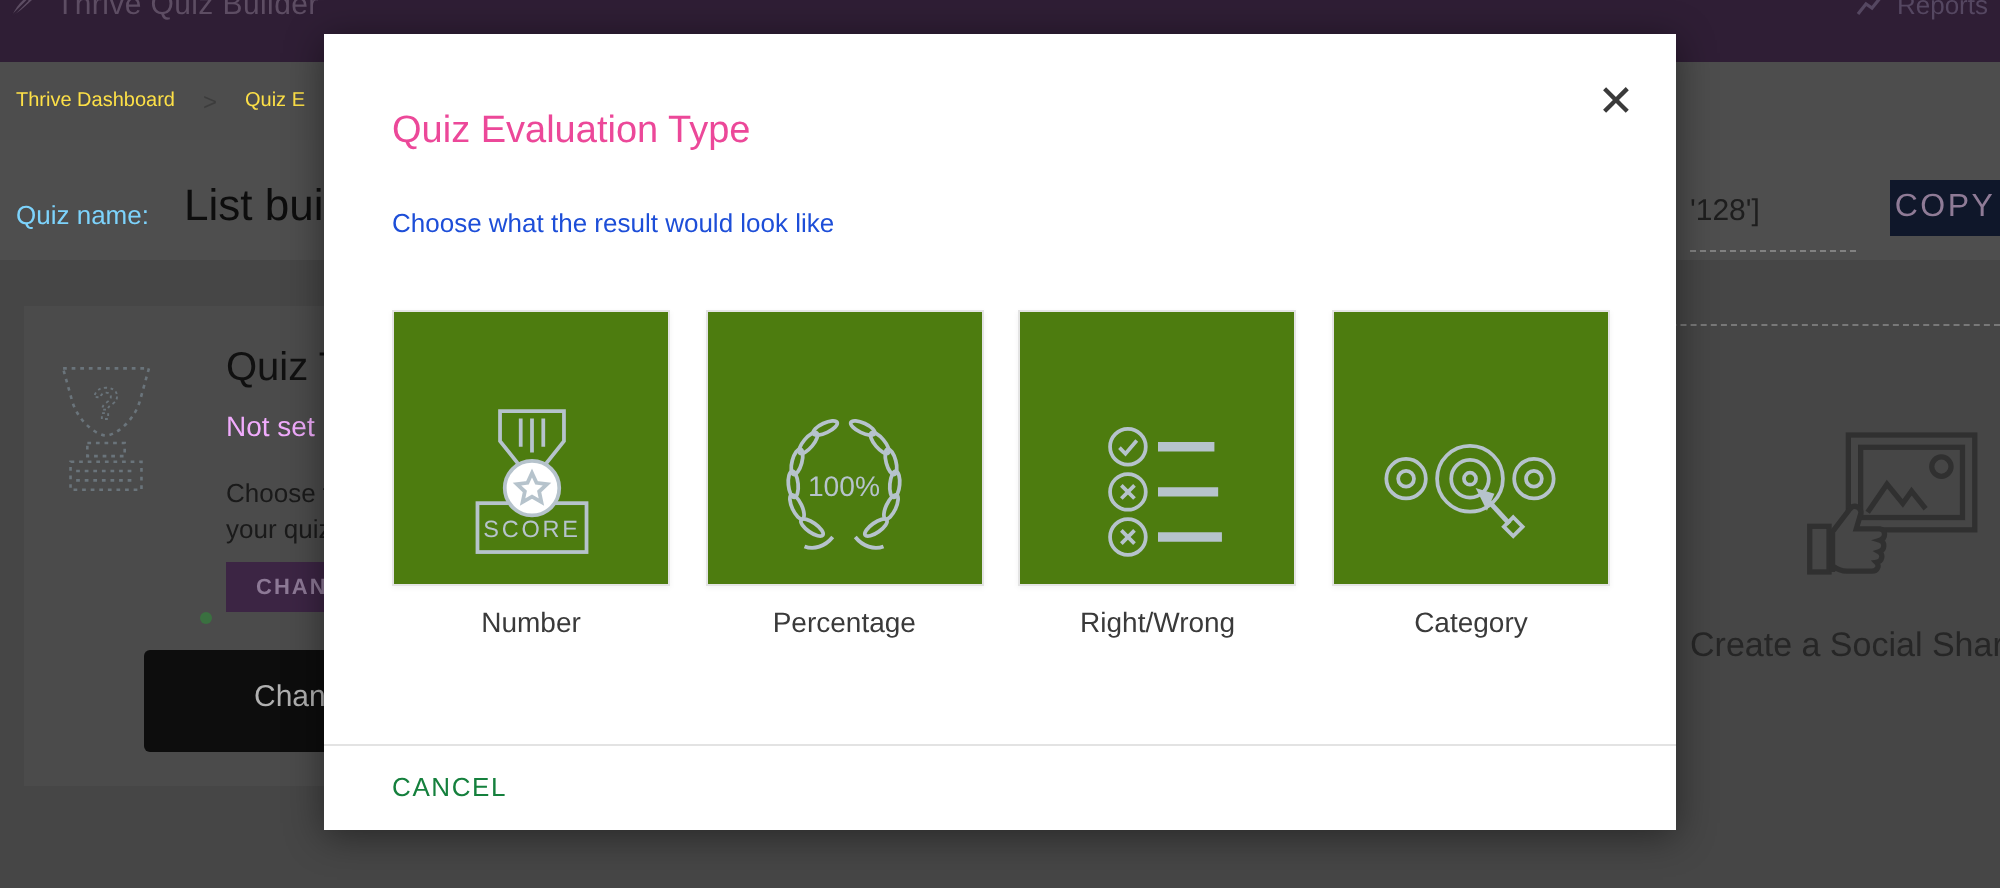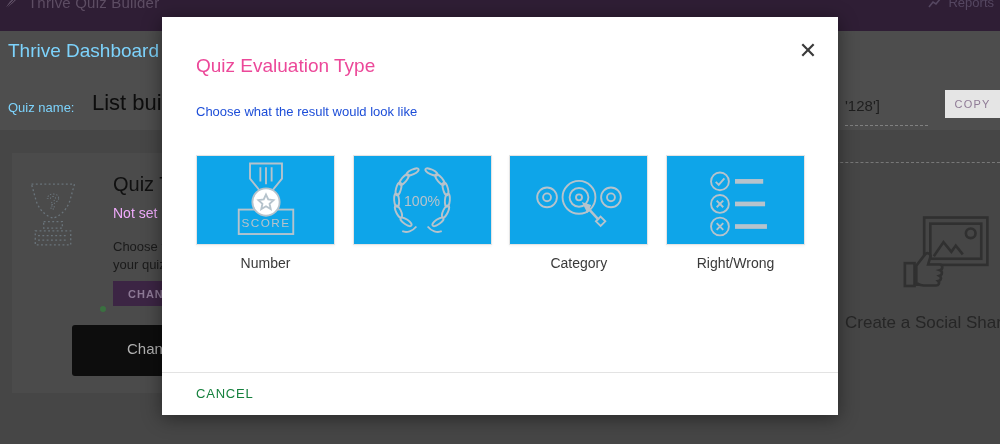--- a/index.html
+++ b/index.html
@@ -6,29 +6,29 @@
   html,body { width:1000px; height:444px; overflow:hidden; }
   body { position:relative; background:#464646; font-family:"Liberation Sans", sans-serif; }
 
   
   .topbar { position:absolute; left:0; top:0; width:1000px; height:31px; background:#2f1e35; overflow:hidden;text-align:right; }
   .logo { position:absolute; left:5px; top:-6px; display:flex; align-items:center; gap:7px; }
   .logo-text { font-size:15px; font-weight:500; color:#5d4d63; letter-spacing:.2px; }
   .reports-nav { position:absolute; right:6px; top:-5px; display:flex; align-items:center; gap:6px; color:#554761; font-size:13px; }
 
   .breadcrumb-bar { position:absolute; left:0; top:31px; width:1000px; height:39px; background:#4d4d4d; display:flex; align-items:center; padding-left:8px; }
-  .crumb { font-size:19px; color:#7dd3fc; }
+  .crumb { font-size:10px; color:#fde047; }
   .crumb-sep { font-size:12px; color:#3c3c3c; margin:0 14px; }
 
   .quizname-bar { position:absolute; left:0; top:70px; width:1000px; height:60px; background:#4e4e4e; }
   .qn-label { position:absolute; left:8px; top:30px; font-size:13px; color:#7dd3fc; }
   .qn-value { position:absolute; left:92px; top:20px; font-size:22px; color:#0d0d0d; white-space:nowrap; }
   .shortcode-box { position:absolute; left:845px; top:24px; width:83px; height:32px; border-bottom:1px dashed #818181; }
   .shortcode-text { font-size:15px; color:#1e1e1e; padding-top:3px; }
-  .copy-btn { position:absolute; left:945px; top:20px; width:55px; height:28px; background:#e5e5e5; border:none; color:#8f7b96; font-size:11px; letter-spacing:1.2px; font-family:inherit; }
+  .copy-btn { position:absolute; left:945px; top:20px; width:55px; height:28px; background:#0f172a; border:none; color:#8f7b96; font-size:16px; letter-spacing:1.2px; font-family:inherit; }
 
   .content { position:absolute; left:0; top:130px; width:1000px; height:314px; background:#464646; }
 
   .quiz-type-panel { position:absolute; left:12px; top:23px; width:300px; height:240px; background:#4b4b4b; }
   .qt-title { position:absolute; left:101px; top:20px; font-size:20px; color:#101010; font-weight:500; white-space:nowrap; }
   .qt-status { position:absolute; left:101px; top:52px; font-size:14px; color:#f0abfc; }
   .qt-desc1 { position:absolute; left:101px; top:86px; font-size:13px; font-weight:500; color:#1a1a1a; white-space:nowrap; }
   .qt-desc2 { position:absolute; left:101px; top:104px; font-size:13px; font-weight:500; color:#1a1a1a; white-space:nowrap; }
   .change-btn { position:absolute; left:101px; top:128px; width:90px; height:25px; background:#3c2544; border:none; color:#8d7996; font-size:11px; font-weight:bold; letter-spacing:1px; text-align:left; padding-left:15px; font-family:inherit; }
   .green-dot { position:absolute; left:88px; top:153px; width:6px; height:6px; border-radius:50%; background:#3a7040; }
@@ -40,21 +40,21 @@
   .social-icon-wrap { position:absolute; left:903px; top:84px; }
   .social-cta { position:absolute; left:845px; top:183px; font-size:17px; color:#262626; white-space:nowrap; }
 
   
   .modal { position:absolute; left:162px; top:17px; width:676px; height:398px; background:#ffffff; box-shadow:0 3px 18px rgba(0,0,0,.45); }
   .modal-close { position:absolute; top:20px; right:16px; width:28px; height:28px; font-size:22px; line-height:28px; text-align:center; color:#3a3a3a; cursor:pointer; background:none; border:none; font-family:inherit; }
   .modal-title { position:absolute; left:34px; top:38px; font-size:19px; font-weight:500; color:#ec4899; }
   .modal-subtitle { position:absolute; left:34px; top:87px; font-size:13px; color:#1d4ed8; }
   .options-row { position:absolute; left:34px; top:138px; width:609px; display:flex; justify-content:space-between; }
   .option { width:139px; }
-  .option-card { width:139px; height:90px; background:#0ea5e9; border:1px solid #e4e4e4; box-shadow:0 1px 3px rgba(0,0,0,.05); display:flex; align-items:flex-start; justify-content:center; cursor:pointer; }
+  .option-card { width:139px; height:138px; background:#4d7c0f; border:1px solid #e4e4e4; box-shadow:0 1px 3px rgba(0,0,0,.05); display:flex; align-items:flex-end; justify-content:center; cursor:pointer; }
   .option-label { margin-top:10px; text-align:center; font-size:14px; color:#3a3a3a; }
   .modal-footer { position:absolute; left:0; right:0; bottom:0; height:43px; border-top:1px solid #e3e3e3; }
   .cancel-btn { position:absolute; left:34px; top:13px; font-size:13px; font-weight:500; letter-spacing:.8px; color:#15803d; background:none; border:none; cursor:pointer; font-family:inherit; }
 </style>
 </head>
 <body>
 
 <div class="topbar">
   <div class="logo">
     <svg width="16" height="15" viewBox="0 0 16 15">
@@ -155,55 +155,56 @@
             <ellipse cx="0" cy="0" rx="7" ry="2.6" transform="translate(23,47) rotate(85)"></ellipse>
             <ellipse cx="0" cy="0" rx="7" ry="2.6" transform="translate(25,35) rotate(105)"></ellipse>
             <ellipse cx="0" cy="0" rx="7" ry="2.6" transform="translate(31,25) rotate(130)"></ellipse>
             <ellipse cx="0" cy="0" rx="7" ry="2.6" transform="translate(40,17) rotate(155)"></ellipse>
             <path d="M44 75 C40 80 34 82 29 80"></path>
           </g>
           <use href="#branchL" transform="translate(100,0) scale(-1,1)"></use>
           <text x="50" y="53" font-size="15" text-anchor="middle" fill="#b6c3cc" stroke="none">100%</text>
         </svg>
       </div>
+      <div class="option-label">Percentage</div>
+    </div>
+
+    <div class="option">
+      <div class="option-card">
+        <svg width="94" height="94" viewBox="0 0 100 100" fill="none" stroke="#b6c3cc" stroke-width="2">
+          <circle cx="34" cy="27" r="9.5"></circle>
+          <path d="M29.5 27.5 L32.7 30.7 L38.7 23.7"></path>
+          <circle cx="34" cy="51" r="9.5"></circle>
+          <path d="M30.5 47.5 L37.5 54.5 M37.5 47.5 L30.5 54.5"></path>
+          <circle cx="34" cy="75" r="9.5"></circle>
+          <path d="M30.5 71.5 L37.5 78.5 M37.5 71.5 L30.5 78.5"></path>
+          <path d="M50 27 H80" stroke-width="5"></path>
+          <path d="M50 51 H82" stroke-width="5"></path>
+          <path d="M50 75 H84" stroke-width="5"></path>
+        </svg>
+      </div>
+      <div class="option-label">Right/Wrong</div>
     </div>
 
     <div class="option">
       <div class="option-card">
         <svg width="94" height="94" viewBox="0 0 100 100" fill="none" stroke="#b6c3cc" stroke-width="2">
           <circle cx="16" cy="44" r="10.5"></circle>
             <circle cx="16" cy="44" r="4.2"></circle>
           <circle cx="84" cy="44" r="10.5"></circle>
             <circle cx="84" cy="44" r="4.2"></circle>
           <circle cx="50" cy="44" r="17.5"></circle>
             <circle cx="50" cy="44" r="10"></circle>
             <circle cx="50" cy="44" r="3.2"></circle>
           <path d="M60 56 L71 68" stroke-width="2.6"></path>
           <path d="M53 49 L63 52 L59 61 Z" fill="#b6c3cc" stroke="none"></path>
           <path d="M73 64.5 L78 69.5 L73 74.5 L68 69.5 Z"></path>
         </svg>
       </div>
       <div class="option-label">Category</div>
     </div>
 
-    <div class="option">
-      <div class="option-card">
-        <svg width="94" height="94" viewBox="0 0 100 100" fill="none" stroke="#b6c3cc" stroke-width="2">
-          <circle cx="34" cy="27" r="9.5"></circle>
-          <path d="M29.5 27.5 L32.7 30.7 L38.7 23.7"></path>
-          <circle cx="34" cy="51" r="9.5"></circle>
-          <path d="M30.5 47.5 L37.5 54.5 M37.5 47.5 L30.5 54.5"></path>
-          <circle cx="34" cy="75" r="9.5"></circle>
-          <path d="M30.5 71.5 L37.5 78.5 M37.5 71.5 L30.5 78.5"></path>
-          <path d="M50 27 H80" stroke-width="5"></path>
-          <path d="M50 51 H82" stroke-width="5"></path>
-          <path d="M50 75 H84" stroke-width="5"></path>
-        </svg>
-      </div>
-      <div class="option-label">Right/Wrong</div>
-    </div>
-
   </div>
 
   <div class="modal-footer">
     <button class="cancel-btn">CANCEL</button>
   </div>
 </div>
 
 </body></html>

